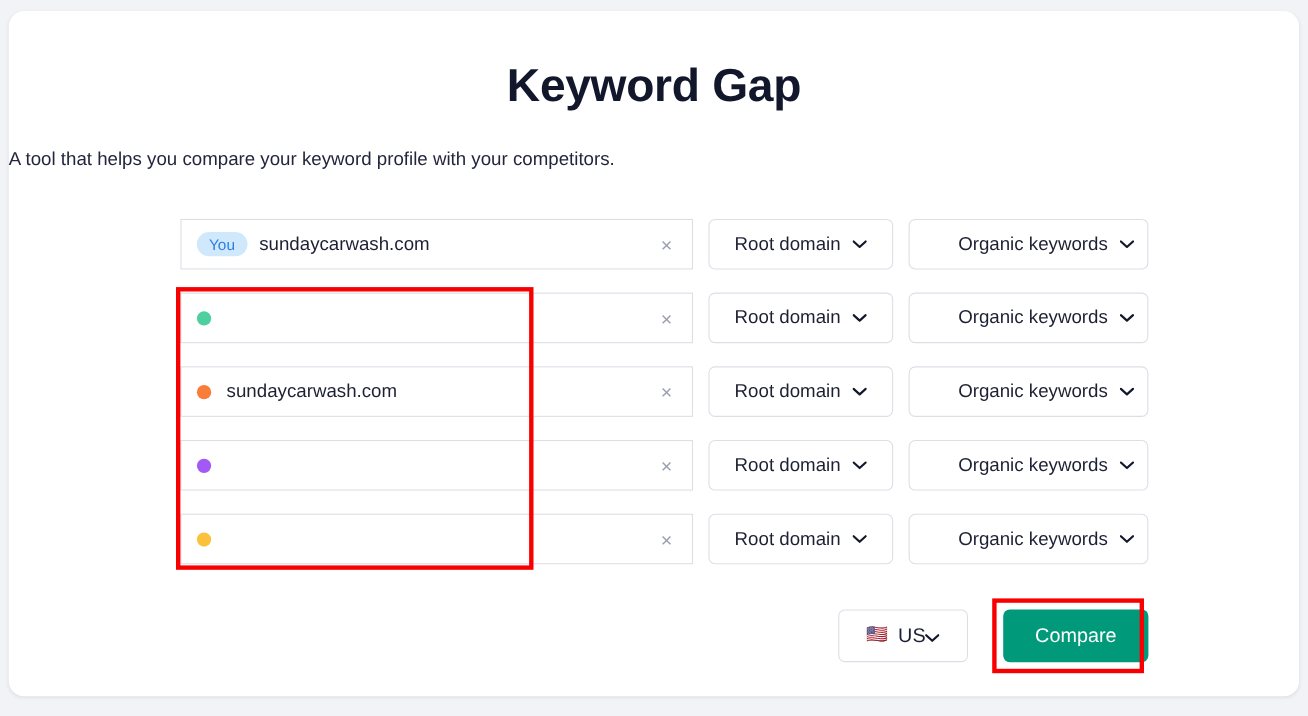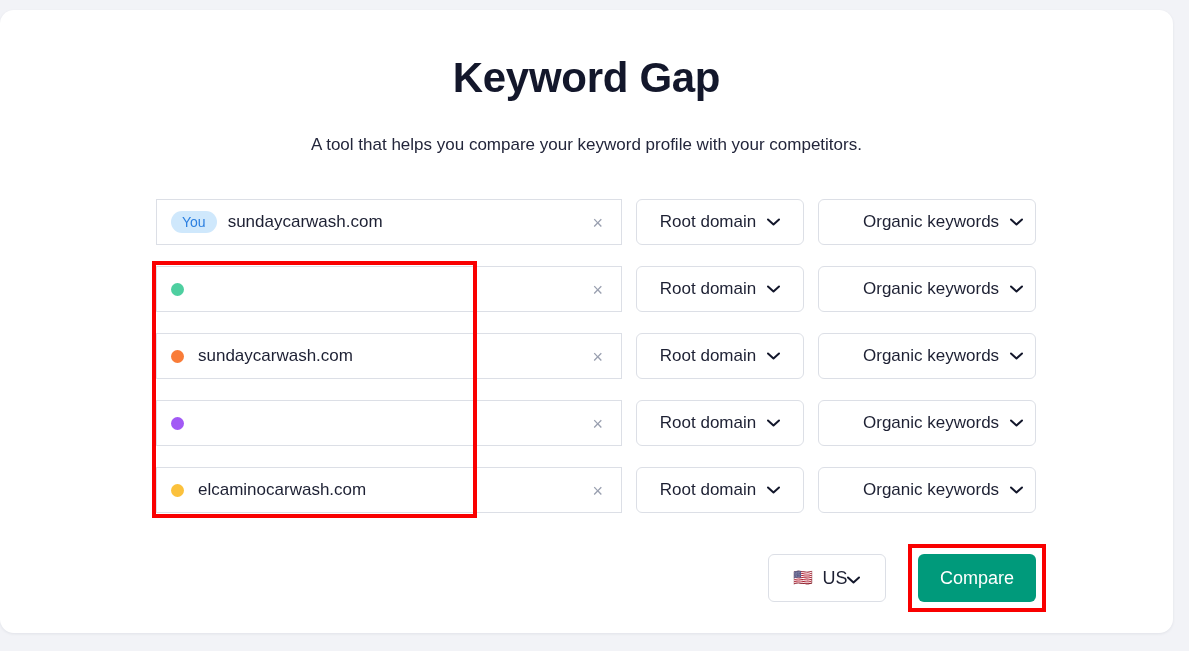--- a/index.html
+++ b/index.html
@@ -8,21 +8,21 @@
   }
   body {
     width: 1189px;
     height: 651px;
     background: #f2f3f7;
     font-family: "Liberation Sans", sans-serif;
     overflow: hidden;
   }
   .page-card {
     position: absolute;
-    left: 0;
+    left: 8px;
     top: 10px;
     width: 1173px;
     height: 623px;
     background: #ffffff;
     border-radius: 14px;
     box-shadow: 0 1px 3px rgba(30,35,60,0.08);
     box-sizing: border-box;
   }
   .title {
     position: absolute;
@@ -34,21 +34,21 @@
     font-weight: bold;
     color: #13172b;
     letter-spacing: -0.3px;
     line-height: 52px;
   }
   .subtitle {
     position: absolute;
     left: 0;
     top: 122px;
     width: 100%;
-    text-align: center;
+    text-align: left;
     font-size: 17px;
     color: #23263b;
     line-height: 26px;
   }
   .rows {
     position: absolute;
     left: 156px;
     top: 189px;
     width: 880px;
   }
@@ -160,21 +160,21 @@
   .flag {
     font-size: 16px;
     margin-right: 9px;
     line-height: 1;
   }
   .compare-wrap {
     position: relative;
     margin-left: 32px;
   }
   .compare-btn {
-    width: 118px;
+    width: 132px;
     height: 48px;
     background: #009a7b;
     color: #ffffff;
     border: none;
     border-radius: 6px;
     font-size: 18px;
     font-family: "Liberation Sans", sans-serif;
     cursor: pointer;
   }
   .annot {
@@ -297,21 +297,20 @@
           <svg width="13" height="8" viewBox="0 0 13 8">
               <path d="M1 1.5 L6.5 6.5 L12 1.5" stroke="#13172b" stroke-width="2" fill="none" stroke-linecap="round" stroke-linejoin="round"></path>
             </svg>
         </span>
       </div>
     </div>
 
     <div class="row">
       <div class="domain-field">
         <span class="dot" style="background:#fbc13c"></span>
-        <span class="domain-text">elcaminocarwash.com</span>
         <span class="clear-icon">×</span>
       </div>
       <div class="select select-scope">
         <span>Root domain</span>
         <span class="chev">
           <svg width="13" height="8" viewBox="0 0 13 8">
               <path d="M1 1.5 L6.5 6.5 L12 1.5" stroke="#13172b" stroke-width="2" fill="none" stroke-linecap="round" stroke-linejoin="round"></path>
             </svg>
         </span>
       </div>

